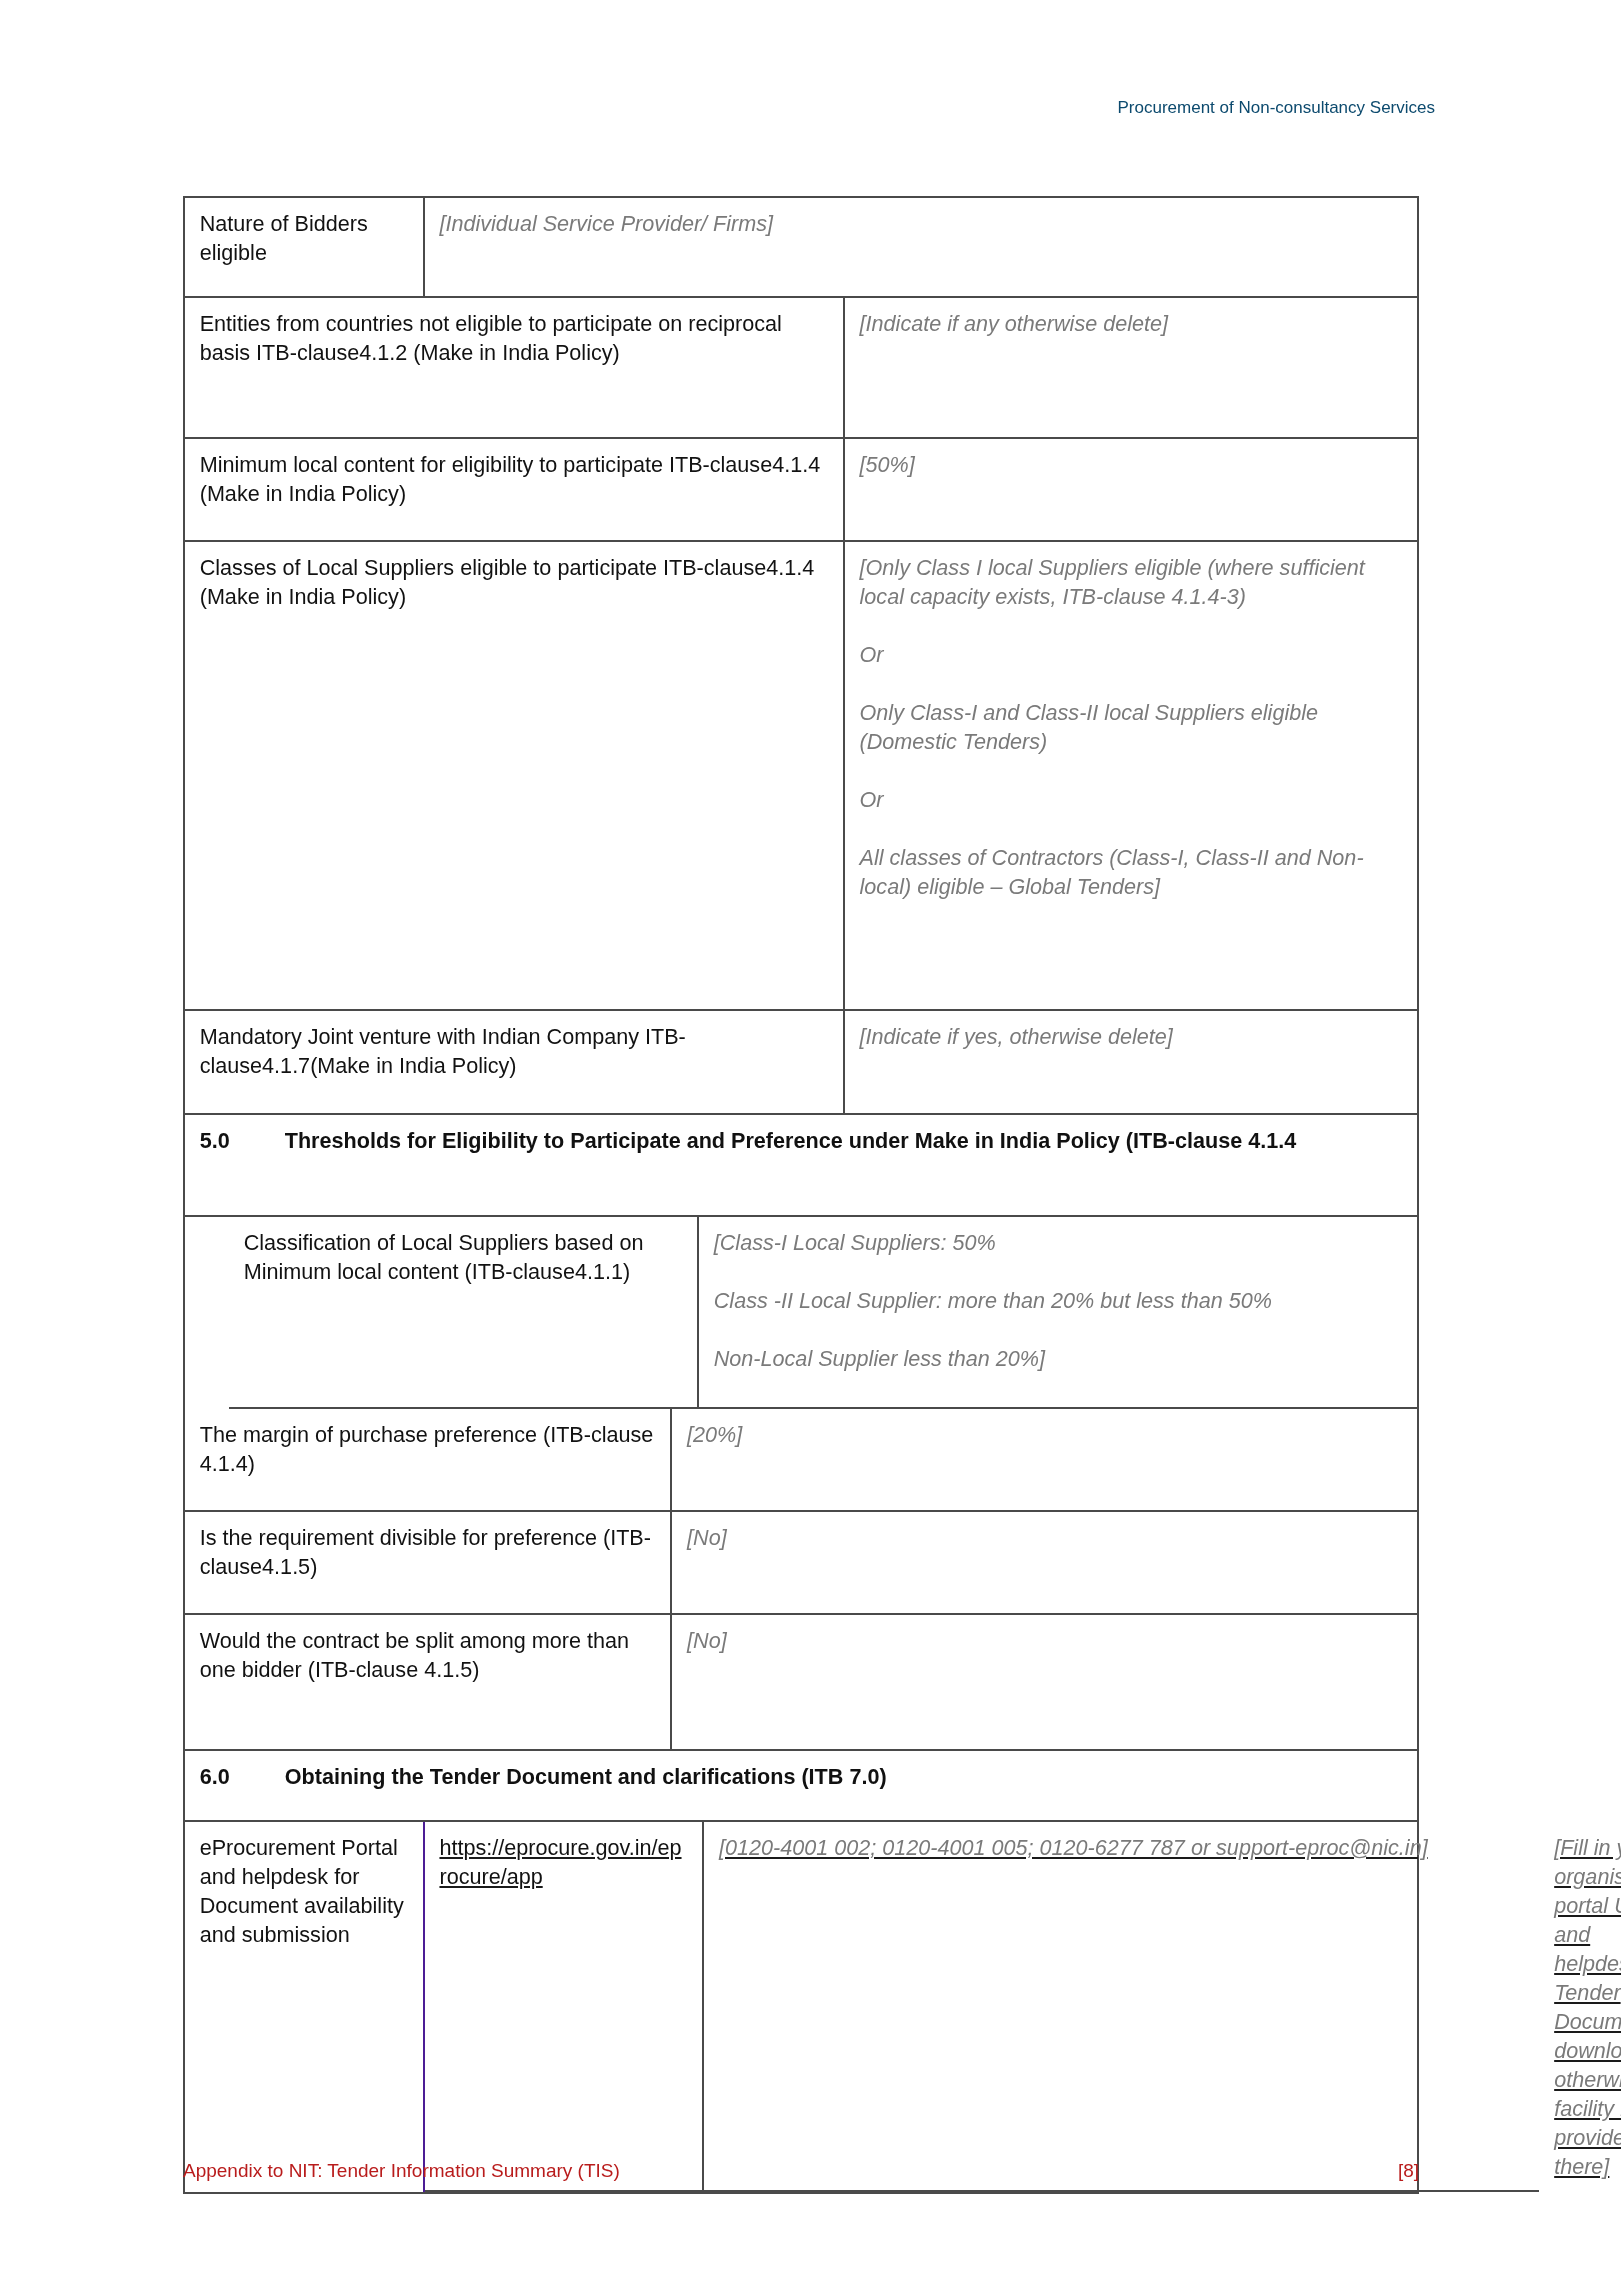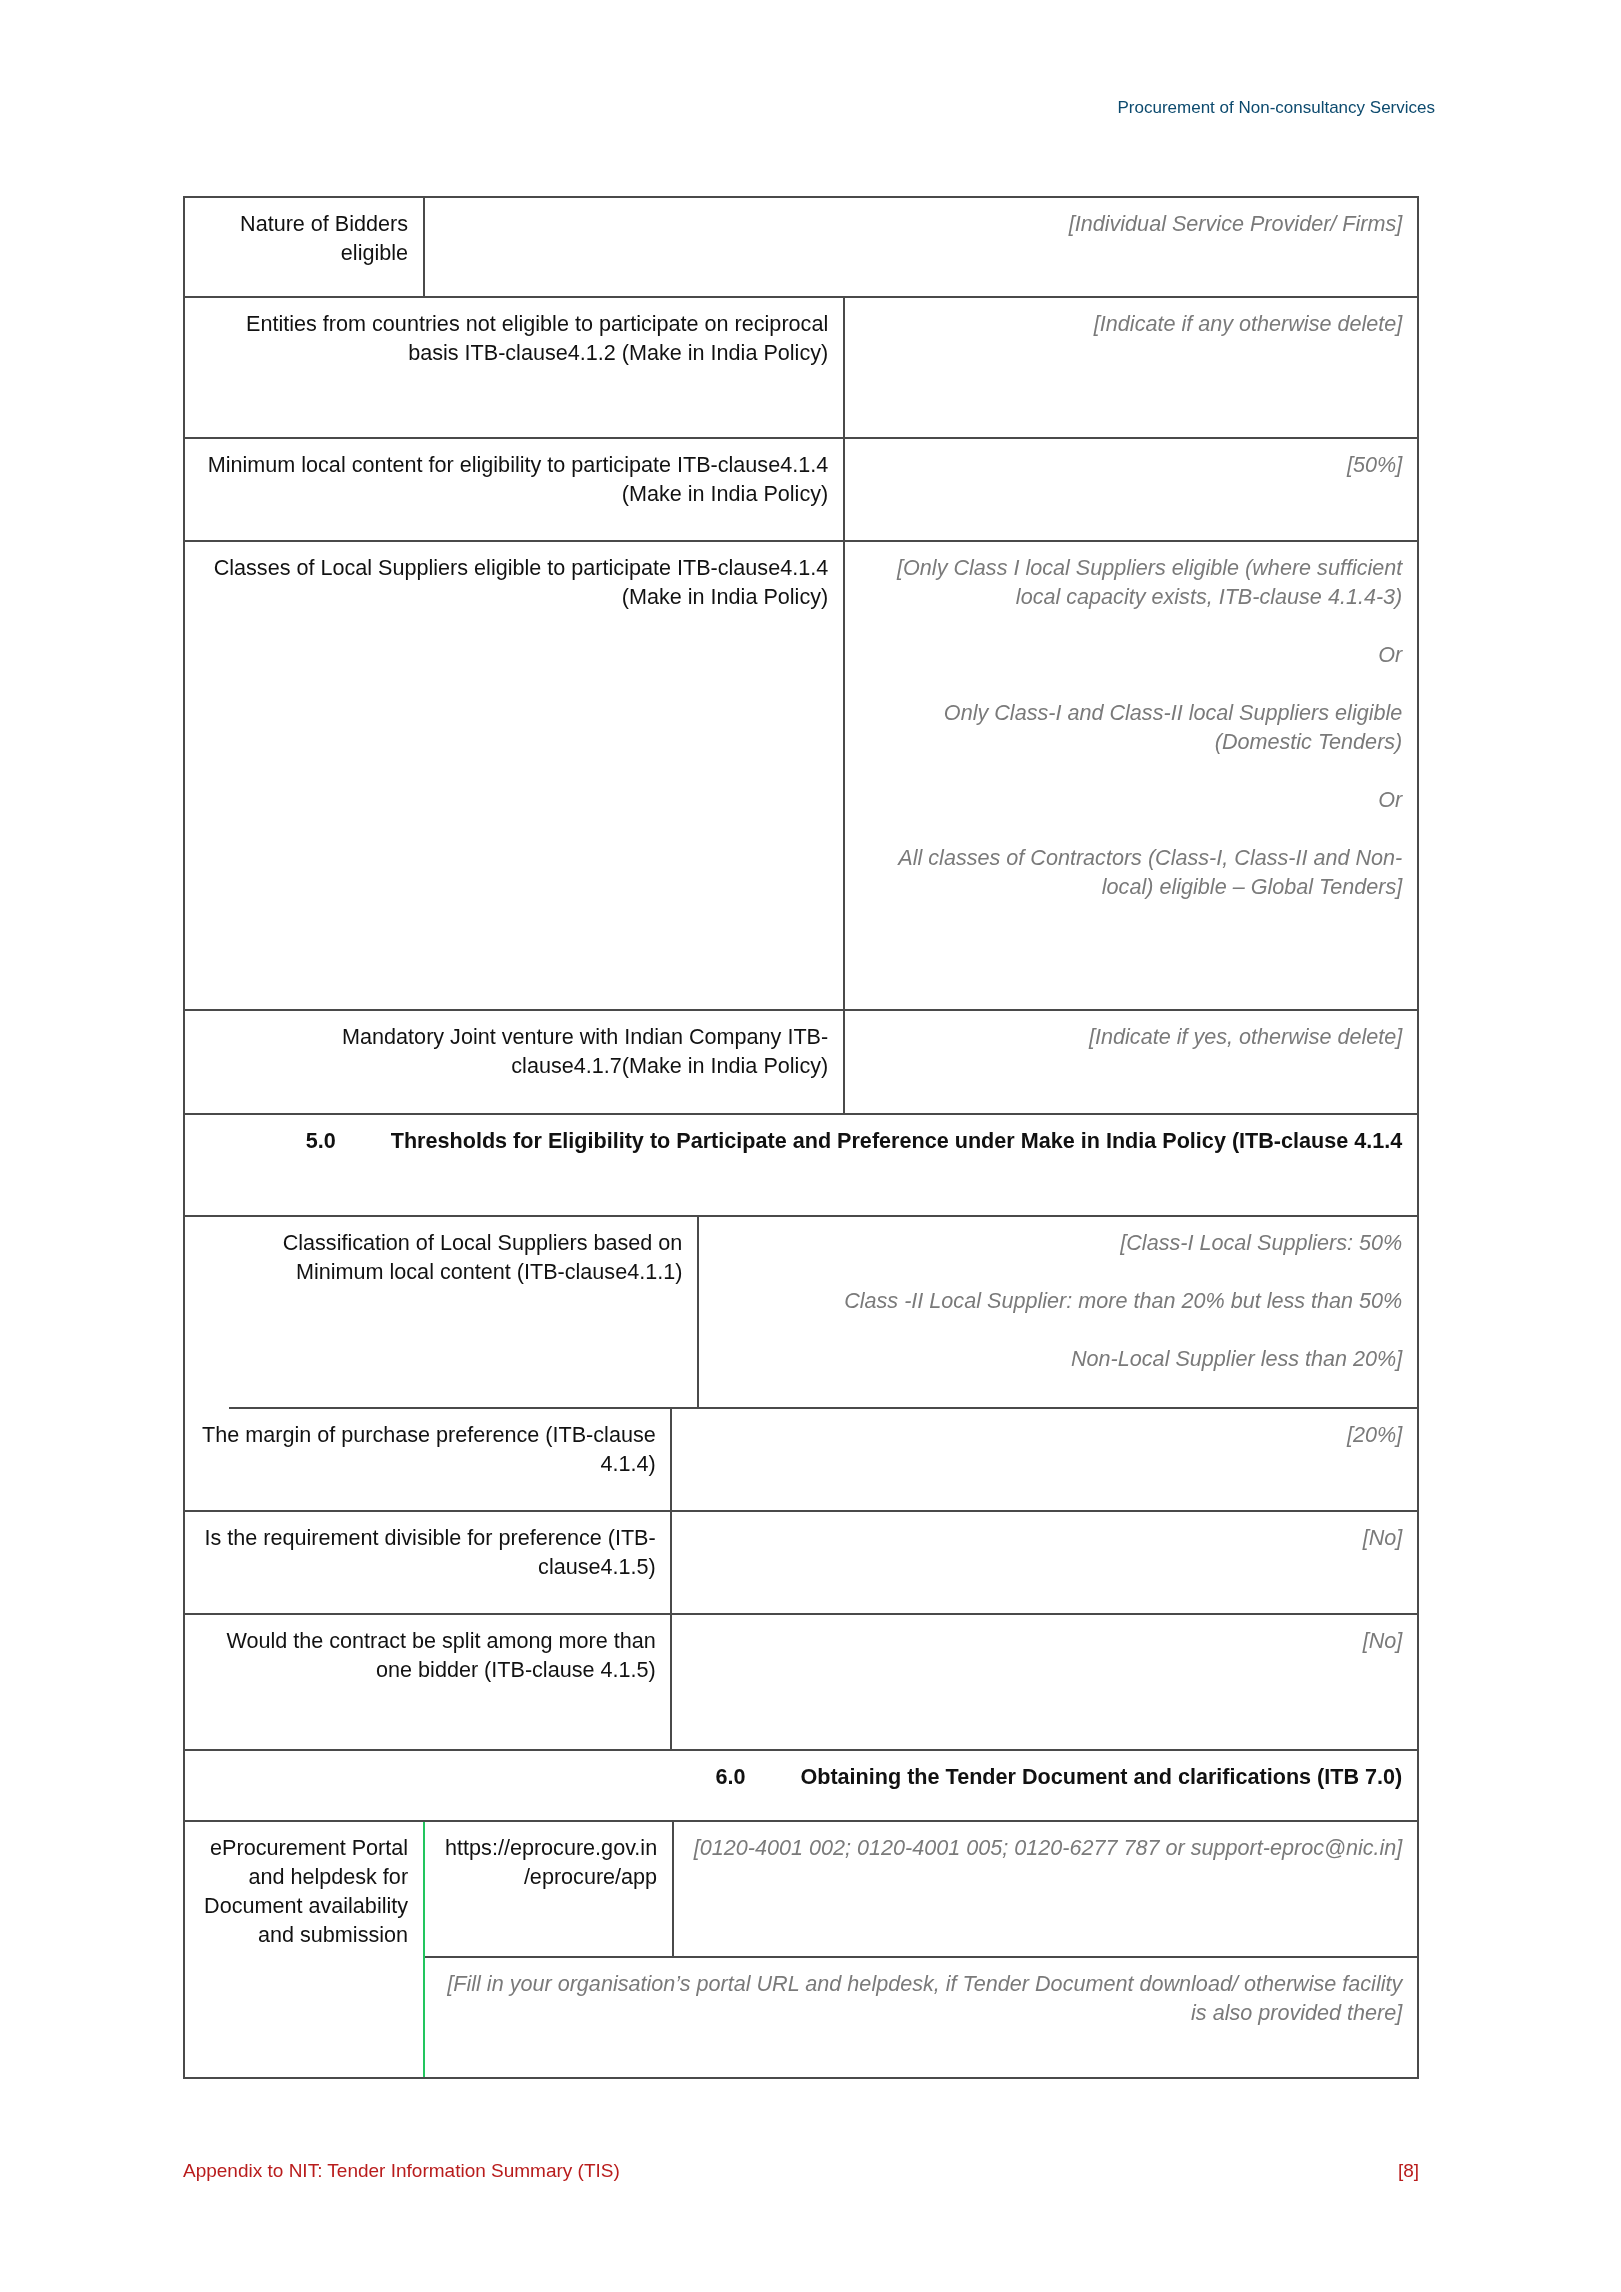--- a/index.html
+++ b/index.html
@@ -9,21 +9,20 @@
     font-family:"Liberation Sans", sans-serif;
     color:#1a1a1a; font-size:21.6px; line-height:29px;
   }
   .page-header {
     position:absolute; top:93px; left:183px; width:1252px;
     text-align:right; font-size:17px; color:#0c4a6e;
   }
   .tis-table {
     position:absolute; top:196px; left:183px; width:1236px;
     border:2px solid #4a4a4a;
-    text-align:right;
   }
   .row { display:flex; align-items:stretch; border-bottom:2px solid #4a4a4a; }
   .row:last-child { border-bottom:none; }
   .cell { padding:10.8px 14.7px 10.8px 14.7px; }
   .cell + .cell, .bordered-left { border-left:2px solid #4a4a4a; }
   .label { color:#121212; }
   .placeholder { color:#7a7a7a; font-style:italic; }
   .cell p + p { margin-top:29px; }
 
   
@@ -44,21 +43,21 @@
   .r-divisible     { min-height:103px; }
   .r-split         { min-height:136px; }
   .r-sect6         { min-height:71px; }
   .r-eproc         { min-height:255px; }
 
   .section-cell { flex:1 1 100%; font-weight:bold; color:#111; }
   .section-num { display:inline; }
   .tab-spacer { display:inline-block; width:55px; }
 
   
-  .eproc-right { flex:1 1 auto; min-width:0; display:flex; flex-direction:column; border-left:2px solid #22c55e; }
+  .eproc-right { flex:1 1 auto; min-width:0; display:flex; flex-direction:row; border-left:2px solid #4c1d95;text-decoration:underline; }
   .eproc-top { display:flex; border-bottom:2px solid #4a4a4a; min-height:136px; flex:0 0 auto; }
   .eproc-url-cell { flex:0 0 24.9%; min-width:0; overflow-wrap:anywhere; }
   .eproc-help-cell { flex:1 1 auto; min-width:0; }
   .eproc-note-cell { flex:1 1 auto; }
 
   .page-footer {
     position:absolute; top:2156px; left:183px; width:1236px;
     display:flex; justify-content:space-between; font-size:19px; color:#b91c1c;
   }
 </style>

